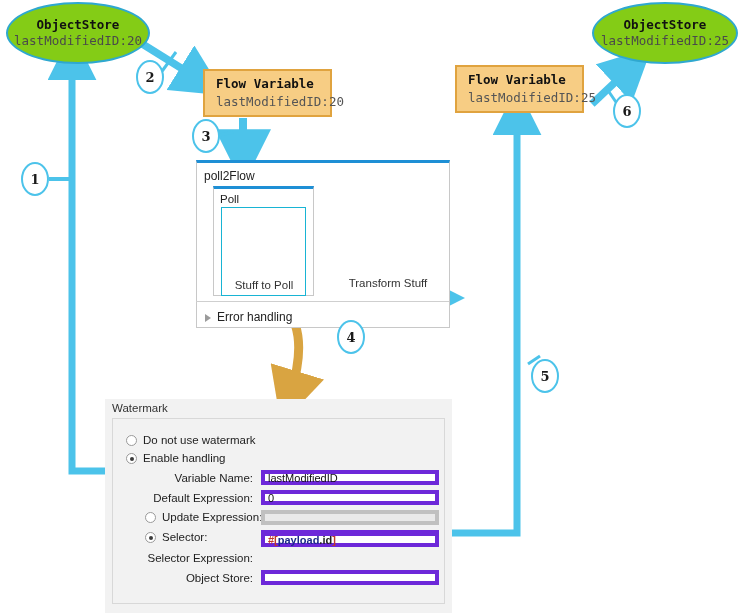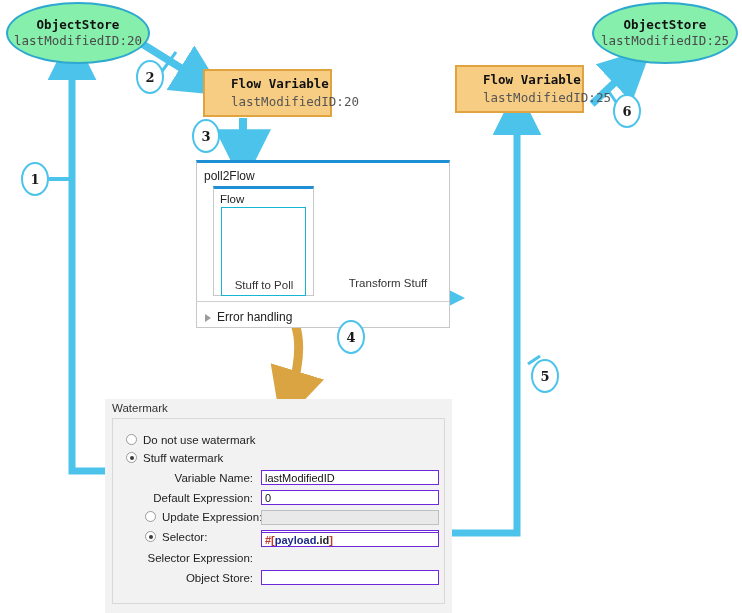--- a/index.html
+++ b/index.html
@@ -7,38 +7,38 @@
     width:742px;height:613px;position:relative;overflow:hidden;
     font-family:"Liberation Sans", sans-serif;
     -webkit-font-smoothing:antialiased;
   }
   #canvas{position:absolute;left:0;top:0;width:742px;height:613px;}
   .svglayer{position:absolute;left:0;top:0;width:742px;height:613px;pointer-events:none;}
 
   
   .objstore{
     position:absolute;
-    background:#86efac;
+    background:#84cc16;
     border:2px solid #2fa8cf;
     border-radius:50%;
     display:flex;flex-direction:column;align-items:center;justify-content:center;
     font-family:"DejaVu Sans Mono", monospace;
     box-sizing:border-box;
   }
   .objstore .t1{font-weight:bold;font-size:12.5px;color:#111;letter-spacing:0px;line-height:16px;}
   .objstore .t2{font-size:12.5px;color:#4a4a4a;line-height:16px;}
 
   
   .flowvar{
     position:absolute;
     background:#f7cd84;
     border:2px solid #e0a33f;
     box-sizing:border-box;
     display:flex;flex-direction:column;justify-content:center;
-    padding-left:26px;
+    padding-left:11px;
     font-family:"DejaVu Sans Mono", monospace;
   }
   .flowvar .t1{font-weight:bold;font-size:12.5px;color:#111;line-height:18px;}
   .flowvar .t2{font-size:12.5px;color:#555;line-height:18px;}
 
   
   #flowbox{
     position:absolute;left:196px;top:160px;width:254px;height:168px;
     background:#ffffff;border:1px solid #c8c8c8;border-top:3px solid #1e8fd5;
     box-sizing:border-box;
@@ -61,28 +61,28 @@
   #errtri{position:absolute;left:205px;top:314px;width:0;height:0;
     border-left:6px solid #9b9b9b;border-top:4.5px solid transparent;border-bottom:4.5px solid transparent;}
   #errline{position:absolute;left:196px;top:301px;width:253px;height:1px;background:#cfcfcf;}
 
   
   #wmwrap{position:absolute;left:105px;top:399px;width:347px;height:214px;background:#f2f2f2;}
   #wmtitle{position:absolute;left:7px;top:3px;font-size:11.5px;color:#333;text-align:center;}
   #wmbody{position:absolute;left:7px;top:19px;width:333px;height:186px;
     background:#f2f2f2;border:1px solid #d8d8d8;box-sizing:border-box;}
 
-  .radiorow{position:absolute;font-size:11.5px;color:#222;display:flex;align-items:flex-start;}
+  .radiorow{position:absolute;font-size:11.5px;color:#222;display:flex;align-items:flex-end;}
   .radio{width:11px;height:11px;border-radius:50%;border:1px solid #9a9a9a;background:#fff;
     margin-right:6px;box-sizing:border-box;position:relative;flex:0 0 auto;}
   .radio.on::after{content:"";position:absolute;left:50%;top:50%;width:4px;height:4px;border-radius:50%;
     background:#3b3b3b;transform:translate(-50%,-50%);}
 
   .fieldlabel{position:absolute;font-size:11.5px;color:#222;text-align:right;}
-  .field{position:absolute;height:15px;background:#fff;border:1px solid #6d28d9;box-sizing:border-box;
+  .field{position:absolute;height:15px;background:#fff;border:4px solid #6d28d9;box-sizing:border-box;
     font-size:11px;color:#111;padding:0 3px;display:flex;align-items:center;font-family:"Liberation Sans",sans-serif;}
   .field.disabled{background:#e9e9e9;border-color:#c0c0c0;}
   .field.sel{padding-right:26px;}
   .caret{position:absolute;right:3px;top:50%;transform:translateY(-50%);
      width:9px;height:9px;}
   .mono-expr{font-family:"Liberation Sans",sans-serif;font-size:11px;font-weight:bold;}
   .mono-expr .br{color:#c0392b;}
   .mono-expr .kw{color:#1c2a8a;}
   .mono-expr .pr{color:#222;font-weight:bold;}
 
@@ -189,42 +189,42 @@
 
   <div class="flowvar" style="left:455px;top:65px;width:129px;height:48px;">
     <div class="t1">Flow Variable</div>
     <div class="t2">lastModifiedID:25</div>
   </div>
 
   <div id="flowbox">
     <div id="flowtitle">poll2Flow</div>
   </div>
   <div id="pollbox">
-    <div id="polltitle">Flow</div>
+    <div id="polltitle">Poll</div>
   </div>
   <div id="pollinner"></div>
 
   <div class="nodelabel" style="left:218px;top:279px;width:92px;">Stuff to Poll</div>
   <div class="nodelabel" style="left:338px;top:277px;width:100px;">Transform Stuff</div>
 
   <div id="errline"></div>
   <div id="errtri"></div>
   <div id="errh" style="left:217px;">Error handling</div>
 
   <div id="wmwrap">
     <div id="wmtitle">Watermark</div>
     <div id="wmbody">
 
       <div class="radiorow" style="left:13px;top:15px;">
         <span class="radio"></span>
         <span>Do not use watermark</span>
       </div>
       <div class="radiorow" style="left:13px;top:33px;">
         <span class="radio on"></span>
-        <span>Stuff watermark</span>
+        <span>Enable handling</span>
       </div>
 
       <div class="fieldlabel" style="left:16px;top:53px;width:124px;">Variable Name:</div>
       <div class="field" style="left:148px;top:51px;width:178px;">lastModifiedID</div>
 
       <div class="fieldlabel" style="left:16px;top:73px;width:124px;">Default Expression:</div>
       <div class="field" style="left:148px;top:71px;width:178px;">0</div>
 
       <div class="radiorow" style="left:32px;top:92px;">
         <span class="radio"></span>

